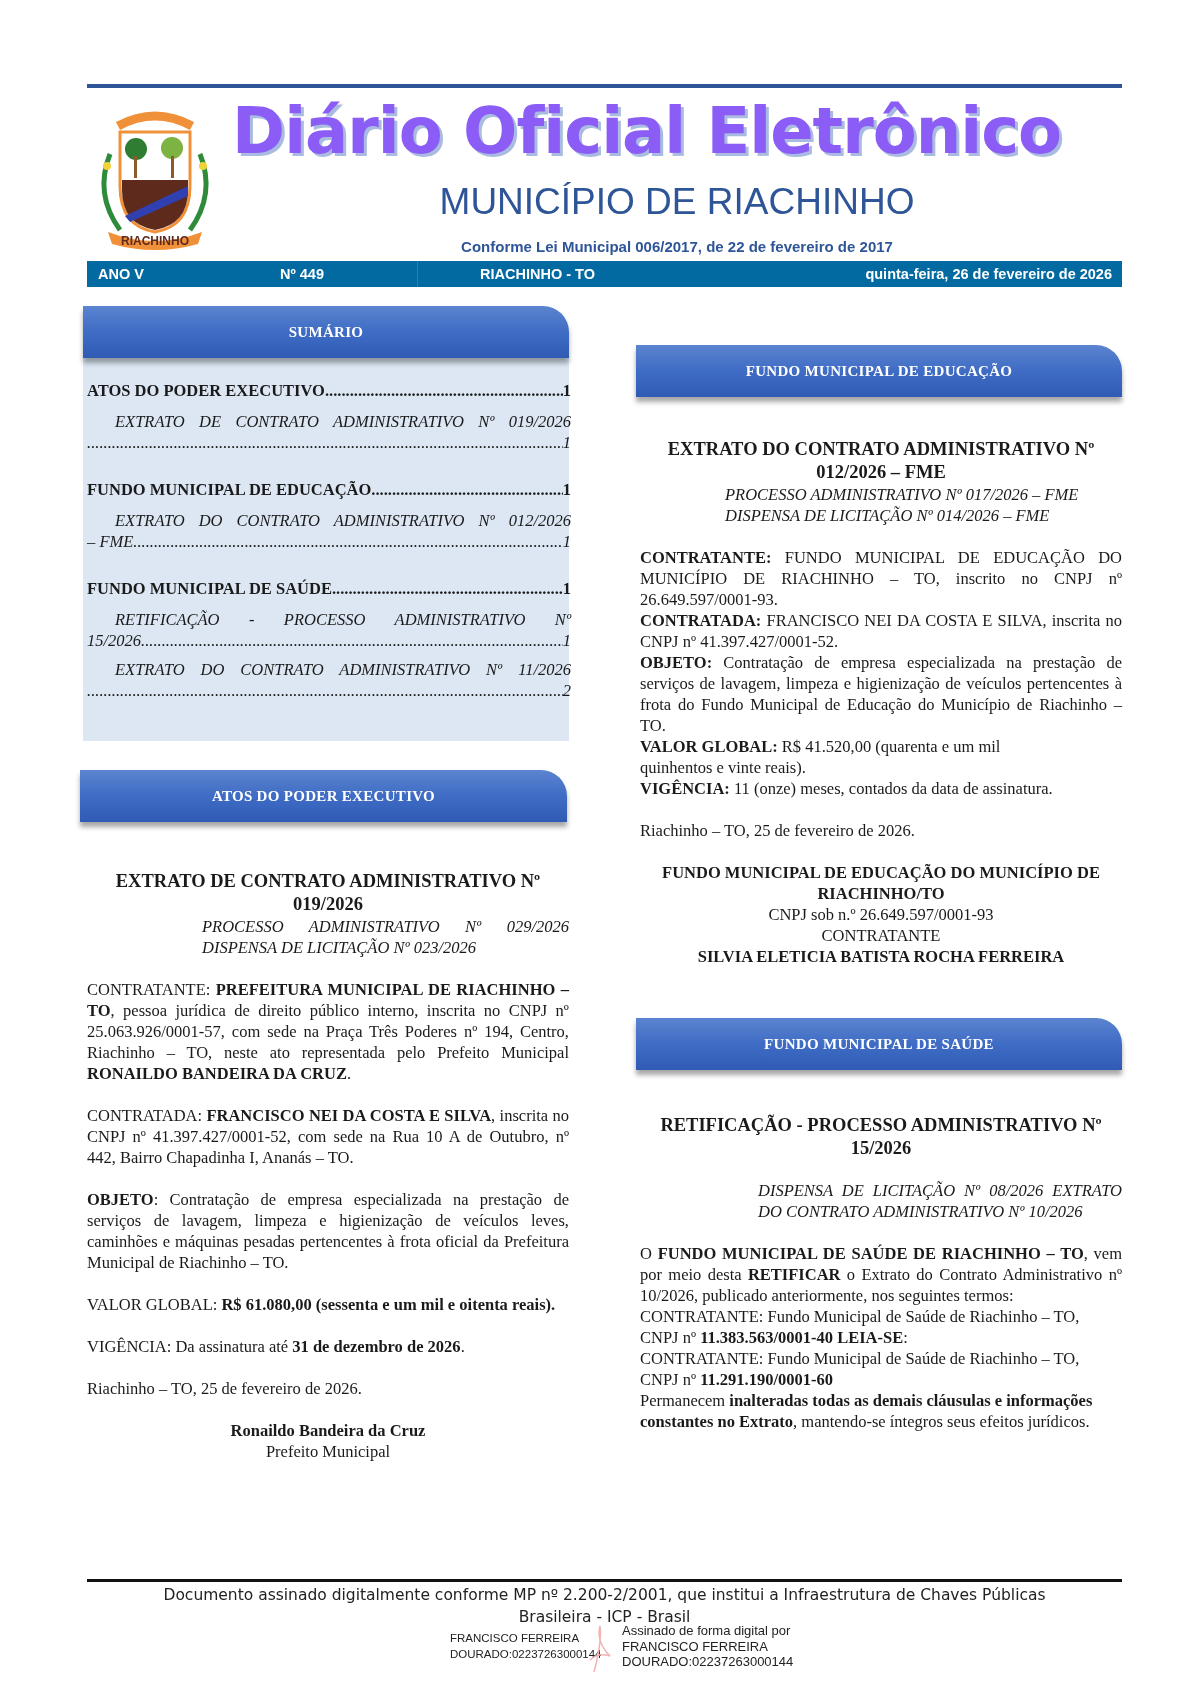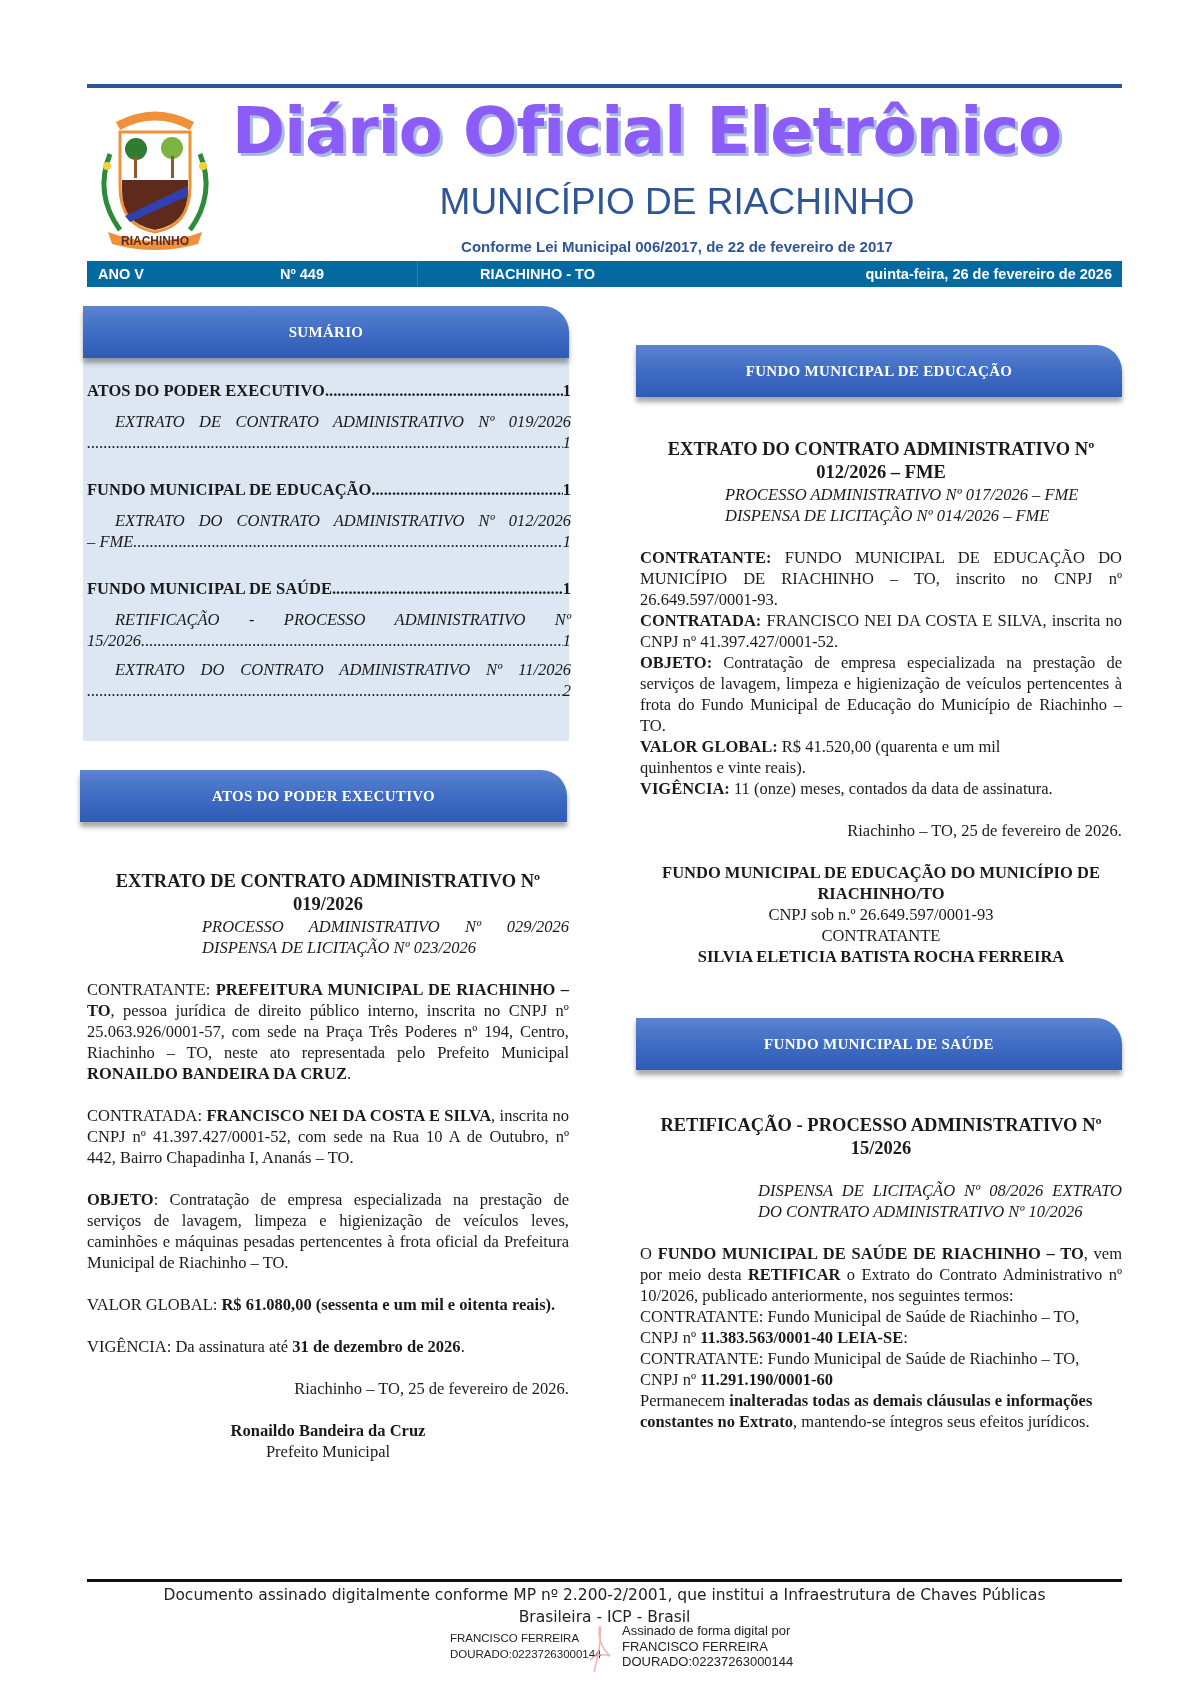--- a/index.html
+++ b/index.html
@@ -52,21 +52,21 @@
   .toc .dots::after { content: "................................................................................................................................................"; }
   .toc .sub { font-style: italic; margin-bottom: 8px; }
   .toc .sub .line1 { padding-left: 28px; text-align: justify; text-align-last: justify; }
   .toc .sub .line2 { display: flex; }
   .toc .gap { height: 18px; }
 
   .col { position: absolute; font-size: 16.5px; line-height: 21px; }
   .col .h { font-weight: bold; font-size: 18.5px; text-align: center; line-height: 23px; }
   .col .it { font-style: italic; }
   .j { text-align: justify; }
-  .r { text-align: right; }
+  .r { }
   .c { text-align: center; }
   .b { font-weight: bold; }
   .mt { margin-top: 21px; }
 
   .footer-rule { position: absolute; left: 87px; top: 1579px; width: 1035px; height: 3px; background: #111111; }
   .footer-text {
     position: absolute; left: 87px; top: 1584px; width: 1035px; text-align: center;
     font-family: "DejaVu Sans", sans-serif; font-size: 15.5px; line-height: 22px; color: #222;
   }
   .sig-left { position: absolute; left: 450px; top: 1630px; font-family: "Liberation Sans", sans-serif; font-size: 11.5px; line-height: 16px; color: #222; }

